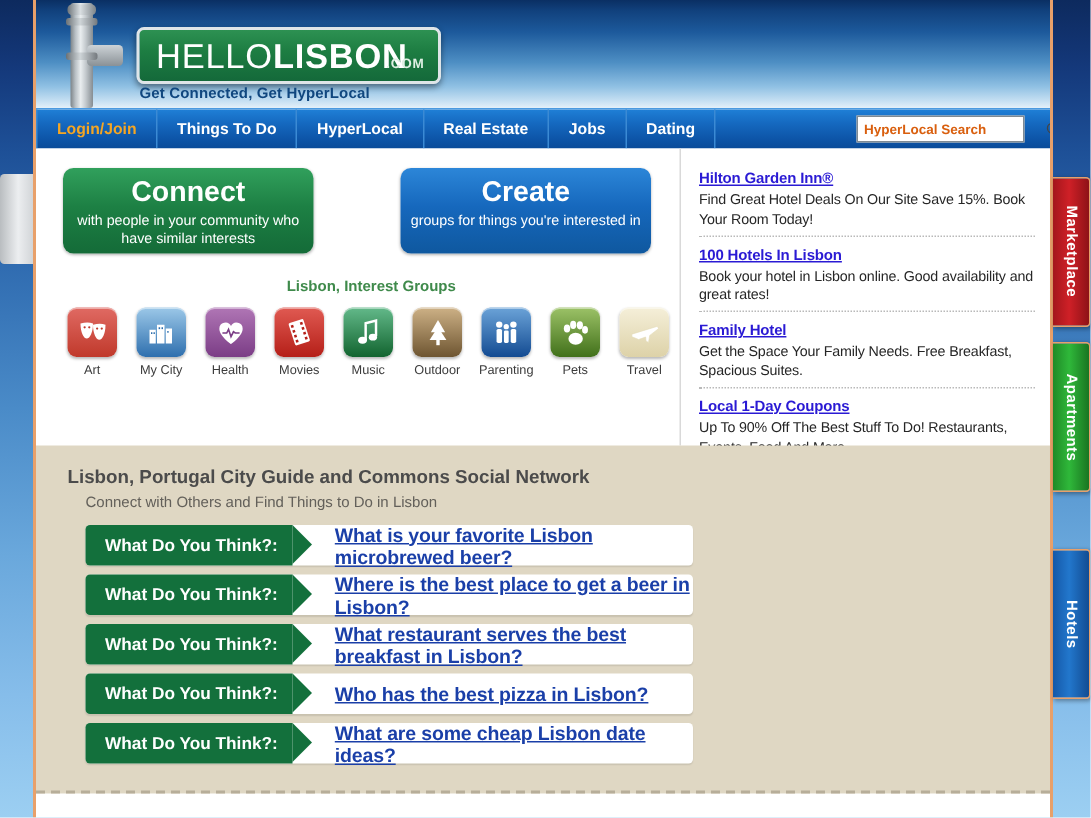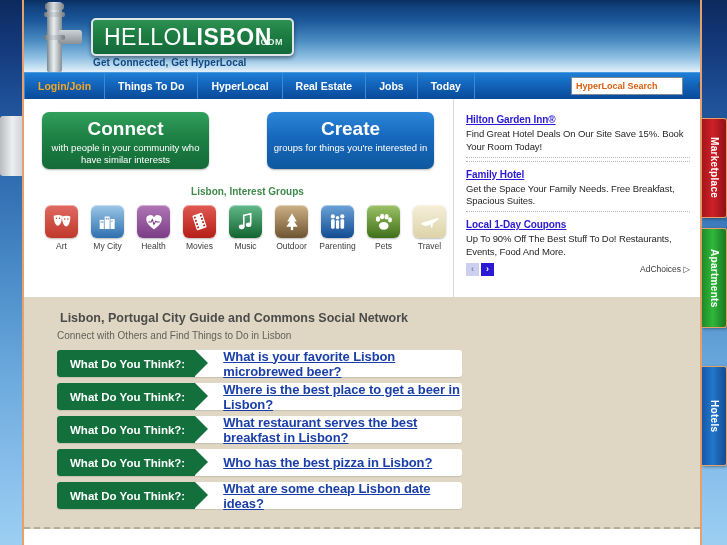--- a/index.html
+++ b/index.html
@@ -269,21 +269,21 @@
 
   
   #social-section {
     position: relative;
     background: #dfd7c3;
     height: 232px;
     padding: 14px 0 0 0;
     border-bottom: 2px dashed #b7ae99;
   }
   .soc-title {
-    margin-left: 36px;
+    margin-left: 21px;
     font-size: 12.5px;
     font-weight: bold;
     color: #4b4b4b;
   }
   .soc-sub {
     margin-left: 33px;
     margin-top: 5px;
     font-size: 10px;
     color: #63605a;
   }
@@ -404,21 +404,21 @@
 
     <div class="tagline">Get Connected, Get HyperLocal</div>
   </div>
 
   <div id="navbar">
     <div class="nav-item accent">Login/Join</div>
     <div class="nav-item">Things To Do</div>
     <div class="nav-item">HyperLocal</div>
     <div class="nav-item">Real Estate</div>
     <div class="nav-item">Jobs</div>
-    <div class="nav-item">Today</div>
+    <div class="nav-item">Dating</div>
 
     <div id="search-wrap">
       <input id="search-input" type="text" placeholder="HyperLocal Search" style="">
       <span class="search-icon">
         <svg width="11" height="11" viewBox="0 0 16 16">
           <circle cx="6.5" cy="6.5" r="4.6" fill="none" stroke="#444" stroke-width="1.3"></circle>
           <line x1="10" y1="10" x2="14.5" y2="14.5" stroke="#444" stroke-width="1.5"></line>
         </svg>
       </span>
     </div>
@@ -563,20 +563,24 @@
       </div>
     </div>
 
     <div id="content-right">
       <div class="ad-item">
         <a class="ad-title">Hilton Garden Inn®</a>
         <div class="ad-desc">Find Great Hotel Deals On Our Site Save 15%. Book Your Room Today!</div>
       </div>
       <div class="ad-sep"></div>
 
+      <div class="ad-item">
+        <a class="ad-title">100 Hotels In Lisbon</a>
+        <div class="ad-desc">Book your hotel in Lisbon online. Good availability and great rates!</div>
+      </div>
       <div class="ad-sep"></div>
 
       <div class="ad-item">
         <a class="ad-title">Family Hotel</a>
         <div class="ad-desc">Get the Space Your Family Needs. Free Breakfast, Spacious Suites.</div>
       </div>
       <div class="ad-sep"></div>
 
       <div class="ad-item">
         <a class="ad-title">Local 1-Day Coupons</a>

